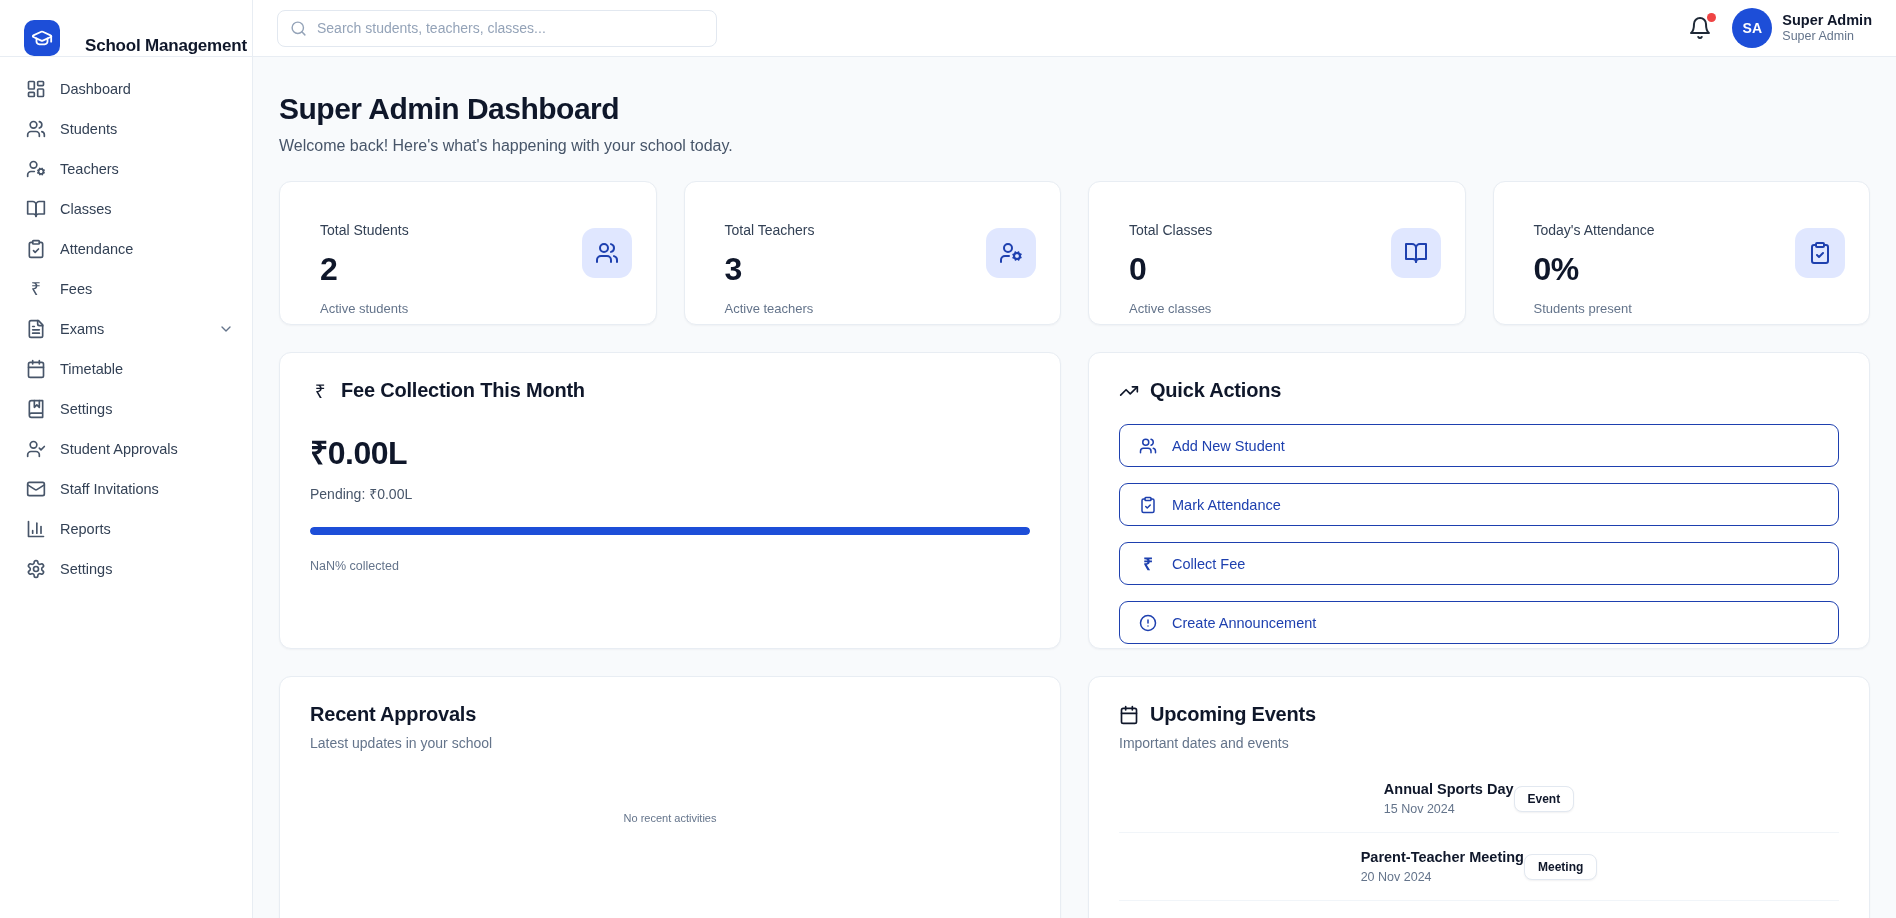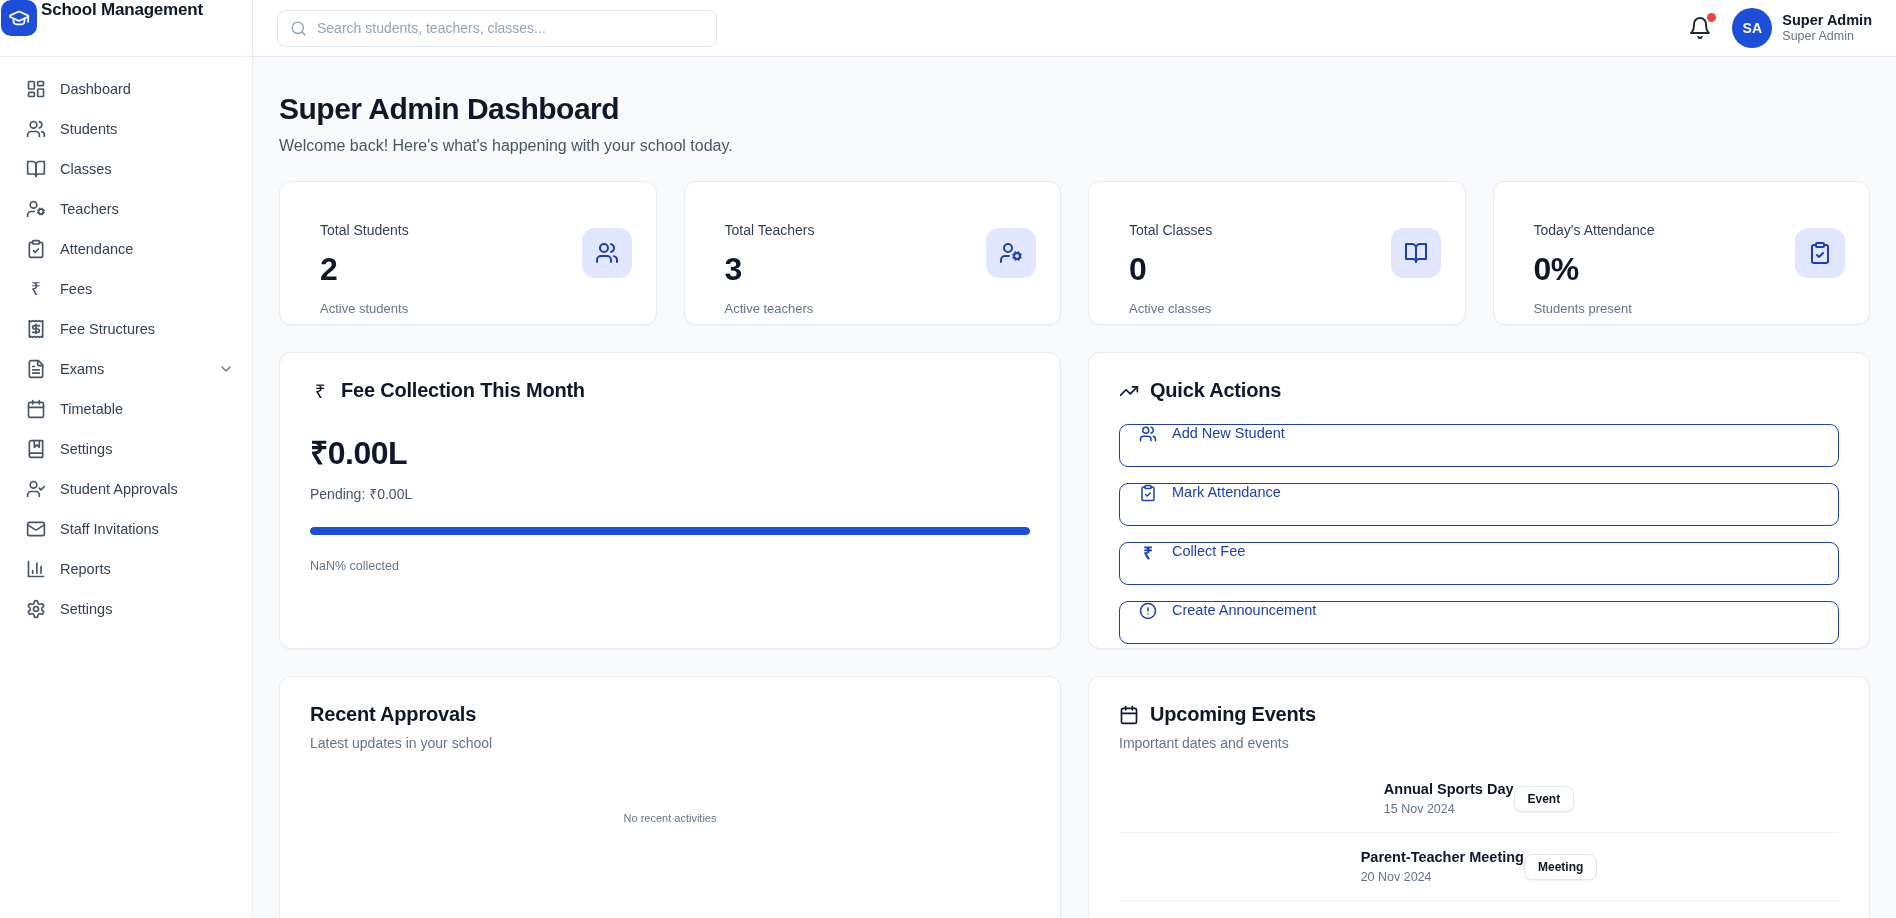--- a/index.html
+++ b/index.html
@@ -11,21 +11,21 @@
     --txt:#0f172a;
     --txt-mid:#475569;
     --txt-gray:#64748b;
   }
   *{box-sizing:border-box;margin:0;padding:0;}
   html,body{width:1896px;height:918px;overflow:hidden;}
   body{font-family:"Liberation Sans",sans-serif;background:#f8fafc;color:var(--txt);}
   .app{display:grid;grid-template-columns:253px 1fr;grid-template-rows:57px 1fr;width:1896px;height:918px;}
 
   
-  .logo-cell{background:#fff;border-right:1px solid var(--border);border-bottom:1px solid var(--border);display:flex;align-items:flex-start;gap:4px;padding-left:1px;}
+  .logo-cell{background:#fff;border-right:1px solid var(--border);border-bottom:1px solid var(--border);display:flex;align-items:flex-end;gap:25px;padding-left:24px;}
   .logo-box{width:36px;height:36px;border-radius:10px;background:var(--accent);color:#fff;display:flex;align-items:center;justify-content:center;}
   .logo-box svg{width:22px;height:22px;}
   .brand-name{font-size:17px;font-weight:700;letter-spacing:-.2px;}
   .topbar{background:#fff;border-bottom:1px solid var(--border);display:flex;align-items:center;padding:0 24px;gap:24px;}
   .search{width:440px;height:37px;border:1px solid #e2e8f0;border-radius:8px;background:#fff;display:flex;align-items:center;gap:10px;padding:0 12px;}
   .search-ic{width:17px;height:17px;color:#94a3b8;flex:0 0 auto;display:flex;}
   .search input{border:none;outline:none;flex:1;font-size:14px;font-family:inherit;color:#334155;background:transparent;}
   .search input::placeholder{color:#94a3b8;}
   .top-right{margin-left:auto;display:flex;align-items:center;gap:20px;}
   .bell-wrap{position:relative;width:24px;height:24px;color:#1f2937;cursor:pointer;display:flex;}
@@ -61,21 +61,21 @@
   .card-title{display:flex;align-items:center;gap:11px;font-size:20px;font-weight:700;letter-spacing:-.2px;}
   .title-ic{width:20px;height:20px;color:var(--txt);display:flex;align-items:center;justify-content:center;}
   .title-ic .rupee{font-size:19px;font-weight:500;}
   .fee-value{font-size:32px;font-weight:800;margin-top:28px;letter-spacing:-.5px;}
   .fee-pending{font-size:14px;color:var(--txt-mid);margin-top:11px;}
   .fee-track{margin-top:24px;height:8px;border-radius:99px;background:#eef2f7;overflow:hidden;}
   .fee-bar{height:100%;border-radius:99px;background:var(--accent);}
   .fee-caption{font-size:12.5px;color:var(--txt-gray);margin-top:24px;}
 
   .qa-list{margin-top:22px;display:flex;flex-direction:column;gap:16px;}
-  .qa-btn{display:flex;align-items:flex-start;gap:15px;height:43px;border:1.5px solid var(--accent-dark);border-radius:9px;background:#fff;color:var(--accent-dark);font-size:14.5px;font-weight:500;font-family:inherit;padding:0 19px;cursor:pointer;text-align:left;}
+  .qa-btn{display:flex;align-items:center;gap:15px;height:43px;border:1.5px solid var(--accent-dark);border-radius:9px;background:#fff;color:var(--accent-dark);font-size:14.5px;font-weight:500;font-family:inherit;padding:0 19px;cursor:pointer;text-align:left;}
   .qa-ic{width:18px;height:18px;display:flex;align-items:center;justify-content:center;}
   .qa-ic .rupee{font-size:17px;font-weight:600;}
 
   .row3{display:grid;grid-template-columns:1fr 1fr;gap:27px;margin-top:27px;}
   .row3 .card{height:420px;padding:26px 30px;}
   .card-sub{font-size:14px;color:var(--txt-gray);margin-top:9px;}
   .empty-msg{text-align:center;font-size:11px;color:var(--txt-gray);margin-top:61px;}
 
   .events-list{margin-top:14px;}
   .event-item{display:flex;align-items:center;justify-content:center;padding:16px 0;border-bottom:1px solid #f1f5f9;}
@@ -156,79 +156,68 @@
             <path d="M16 3.13a4 4 0 0 1 0 7.75"></path>
           </svg>
         </span>
         <span>Students</span>
 
       </div>
 
       <div class="nav-item">
         <span class="nav-icon">
           <svg viewBox="0 0 24 24" fill="none" stroke="currentColor" stroke-width="2" stroke-linecap="round" stroke-linejoin="round" width="100%" height="100%">
-            <path d="M2 3h6a4 4 0 0 1 4 4v14a3 3 0 0 0-3-3H2z"></path>
-            <path d="M22 3h-6a4 4 0 0 0-4 4v14a3 3 0 0 1 3-3h7z"></path>
-          </svg>
-        </span>
-        <span>Classes</span>
-
-      </div>
-
-      <div class="nav-item">
-        <span class="nav-icon">
-          <svg viewBox="0 0 24 24" fill="none" stroke="currentColor" stroke-width="2" stroke-linecap="round" stroke-linejoin="round" width="100%" height="100%">
             <circle cx="18" cy="15" r="3"></circle>
             <circle cx="9" cy="7" r="4"></circle>
             <path d="M10 15H6a4 4 0 0 0-4 4v2"></path>
             <path d="m21.7 16.4-.9-.3"></path>
             <path d="m15.2 13.9-.9-.3"></path>
             <path d="m16.6 18.7.3-.9"></path>
             <path d="m19.1 12.2.3-.9"></path>
             <path d="m19.6 18.7-.4-1"></path>
             <path d="m16.8 12.3-.4-1"></path>
             <path d="m14.3 16.6 1-.4"></path>
             <path d="m20.7 13.8 1-.4"></path>
           </svg>
         </span>
         <span>Teachers</span>
 
       </div>
 
       <div class="nav-item">
         <span class="nav-icon">
           <svg viewBox="0 0 24 24" fill="none" stroke="currentColor" stroke-width="2" stroke-linecap="round" stroke-linejoin="round" width="100%" height="100%">
+            <path d="M2 3h6a4 4 0 0 1 4 4v14a3 3 0 0 0-3-3H2z"></path>
+            <path d="M22 3h-6a4 4 0 0 0-4 4v14a3 3 0 0 1 3-3h7z"></path>
+          </svg>
+        </span>
+        <span>Classes</span>
+
+      </div>
+
+      <div class="nav-item">
+        <span class="nav-icon">
+          <svg viewBox="0 0 24 24" fill="none" stroke="currentColor" stroke-width="2" stroke-linecap="round" stroke-linejoin="round" width="100%" height="100%">
             <rect x="8" y="2" width="8" height="4" rx="1" ry="1"></rect>
             <path d="M16 4h2a2 2 0 0 1 2 2v14a2 2 0 0 1-2 2H6a2 2 0 0 1-2-2V6a2 2 0 0 1 2-2h2"></path>
             <path d="m9 14 2 2 4-4"></path>
           </svg>
         </span>
         <span>Attendance</span>
 
       </div>
 
       <div class="nav-item">
         <span class="nav-icon">
           <span class="rupee">₹</span>
         </span>
         <span>Fees</span>
 
       </div>
 
-      <div class="nav-item">
-        <span class="nav-icon">
-          <svg viewBox="0 0 24 24" fill="none" stroke="currentColor" stroke-width="2" stroke-linecap="round" stroke-linejoin="round" width="100%" height="100%">
-            <path d="M4 2v20l2-1 2 1 2-1 2 1 2-1 2 1 2-1 2 1V2l-2 1-2-1-2 1-2-1-2 1-2-1-2 1Z"></path>
-            <path d="M16 8h-6a2 2 0 1 0 0 4h4a2 2 0 1 1 0 4H8"></path>
-            <path d="M12 17.5v-11"></path>
-          </svg>
-        </span>
-        <span>Fee Structures</span>
-
-      </div>
 
       <div class="nav-item">
         <span class="nav-icon">
           <svg viewBox="0 0 24 24" fill="none" stroke="currentColor" stroke-width="2" stroke-linecap="round" stroke-linejoin="round" width="100%" height="100%">
             <path d="M15 2H6a2 2 0 0 0-2 2v16a2 2 0 0 0 2 2h12a2 2 0 0 0 2-2V7Z"></path>
             <path d="M14 2v4a2 2 0 0 0 2 2h4"></path>
             <path d="M10 9H8"></path>
             <path d="M16 13H8"></path>
             <path d="M16 17H8"></path>
           </svg>

